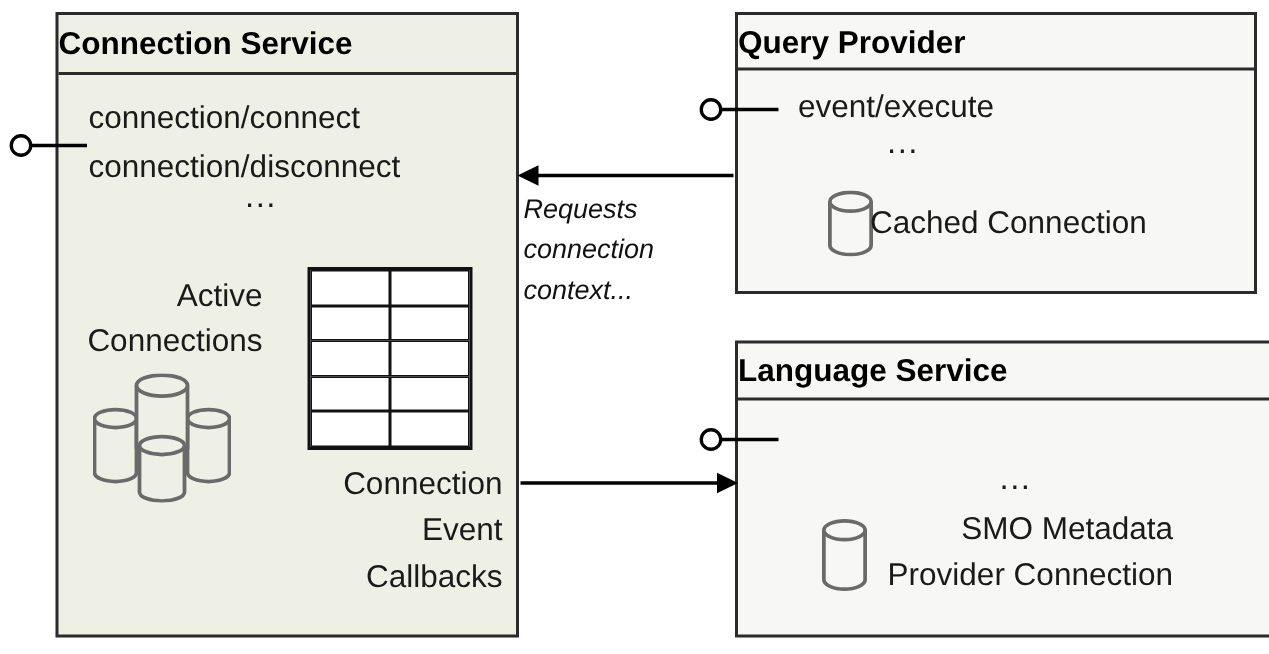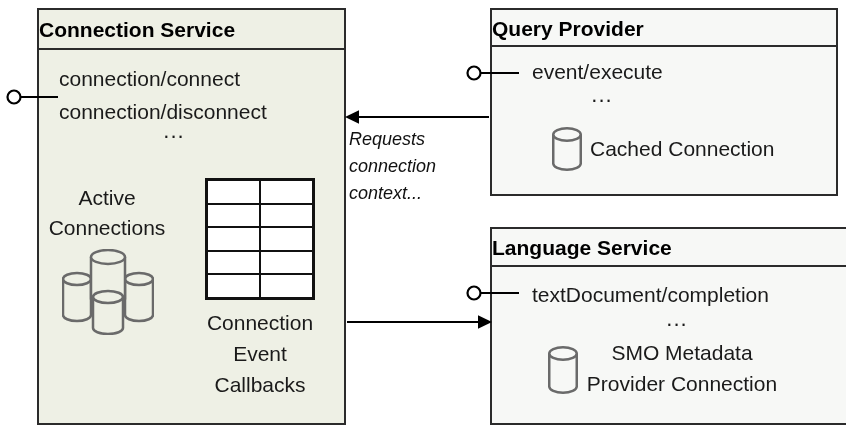--- a/index.html
+++ b/index.html
@@ -30,24 +30,24 @@
   .conn .m1{left:20px;top:52px}
   .conn .m2{left:20px;top:85px}
   .query .m1{left:40px;top:47px;line-height:30px}
   .lang .m1{left:40px;top:51px;line-height:30px}
 
   .ellipsis{position:absolute;font-size:22px;letter-spacing:1px;text-align:center}
   .conn .ellipsis{left:20px;width:230px;top:104px;line-height:33px}
   .query .ellipsis{left:40px;width:140px;top:70px;line-height:30px}
   .lang .ellipsis{left:40px;width:290px;top:75px;line-height:30px}
 
-  .label{position:absolute;font-size:21px;text-align:center;white-space:pre-line}
+  .label{position:absolute;font-size:21px;text-align:right;white-space:pre-line}
   .active-label{left:0;width:136px;top:173px;line-height:30px}
   .callbacks-label{left:146px;width:150px;top:297px;line-height:31px}
-  .cached-label{left:98px;top:125px;line-height:28px;text-align:center;white-space:nowrap}
+  .cached-label{left:88px;top:125px;line-height:28px;text-align:center;white-space:nowrap}
   .smo-label{left:90px;width:200px;top:108px;line-height:31px}
 
   .cluster{position:absolute;left:23px;top:239px}
   .db-icon{position:absolute}
   .query .db-icon{left:60px;top:117px}
   .lang .db-icon{left:56px;top:117px}
 
   .grid{position:absolute;left:166px;top:168px;width:110px;height:122px;
         display:grid;background:#ffffff;border:2px solid #111}
   .grid .cell{border:1px solid #111}
@@ -115,21 +115,20 @@
       <g stroke-width="2.5" stroke-linejoin="round" fill="#f7f8f6" stroke="#6a6a6a">
         <path d="M1.25,7.5 V36.5 A13.75,6.25 0 0 0 28.75,36.5 V7.5"></path>
         <ellipse cx="15" cy="7.5" rx="13.75" ry="6.25"></ellipse>
       </g>
     </svg>
     <div class="label cached-label">Cached Connection</div>
   </section>
 
   <section class="box lang">
     <header class="title">Language Service</header>
-    <div class="method m1">textDocument/completion</div>
     <div class="ellipsis">...</div>
     <svg class="db-icon" width="30" height="48" viewBox="0 0 30 48">
       <g stroke-width="2.5" stroke-linejoin="round" fill="#f7f8f6" stroke="#6a6a6a">
         <path d="M1.25,7.5 V40.5 A13.75,6.25 0 0 0 28.75,40.5 V7.5"></path>
         <ellipse cx="15" cy="7.5" rx="13.75" ry="6.25"></ellipse>
       </g>
     </svg>
     <div class="label smo-label">SMO Metadata
 Provider Connection</div>
   </section>

